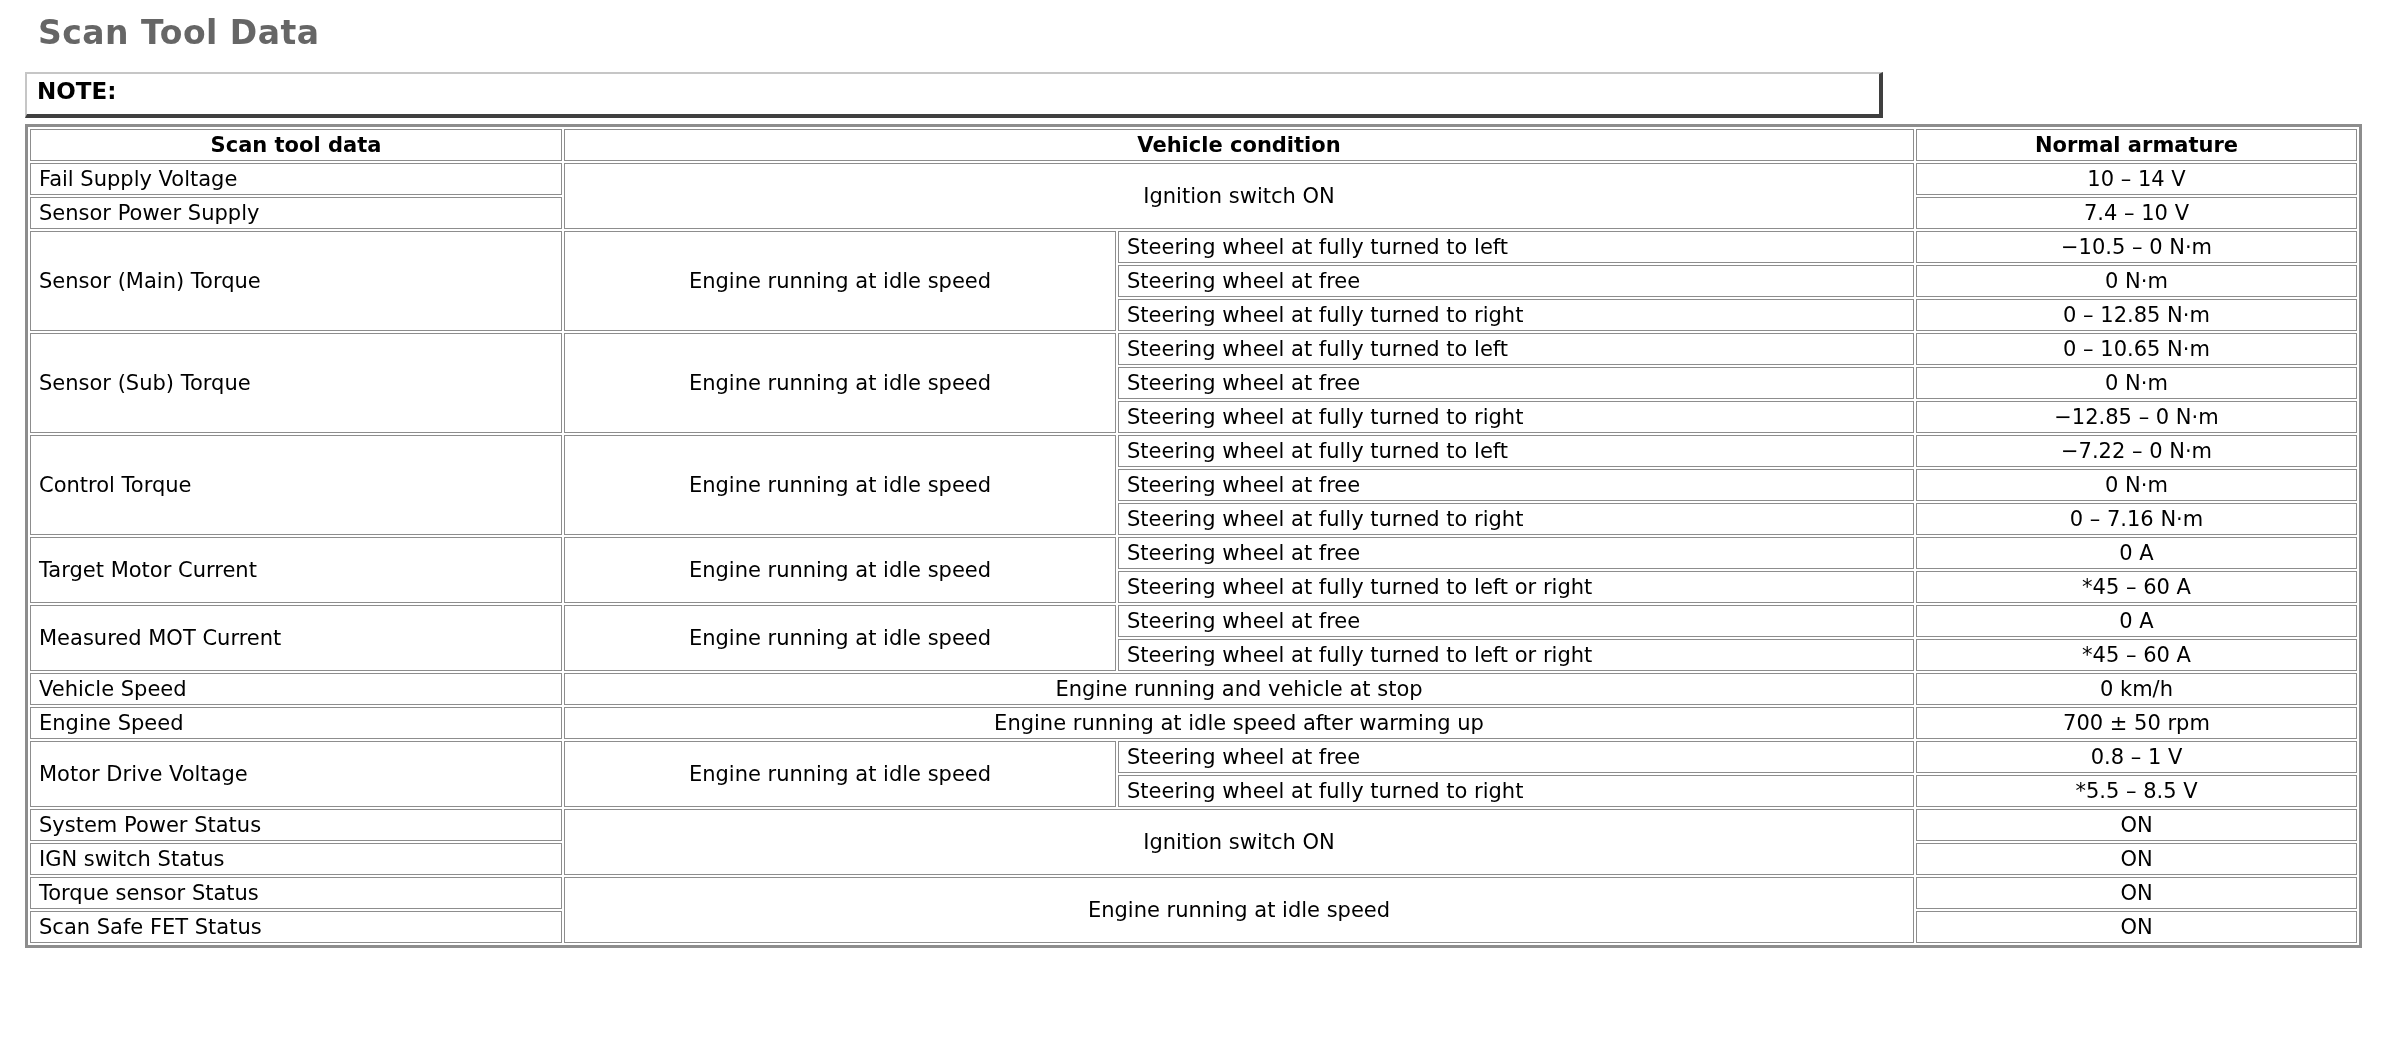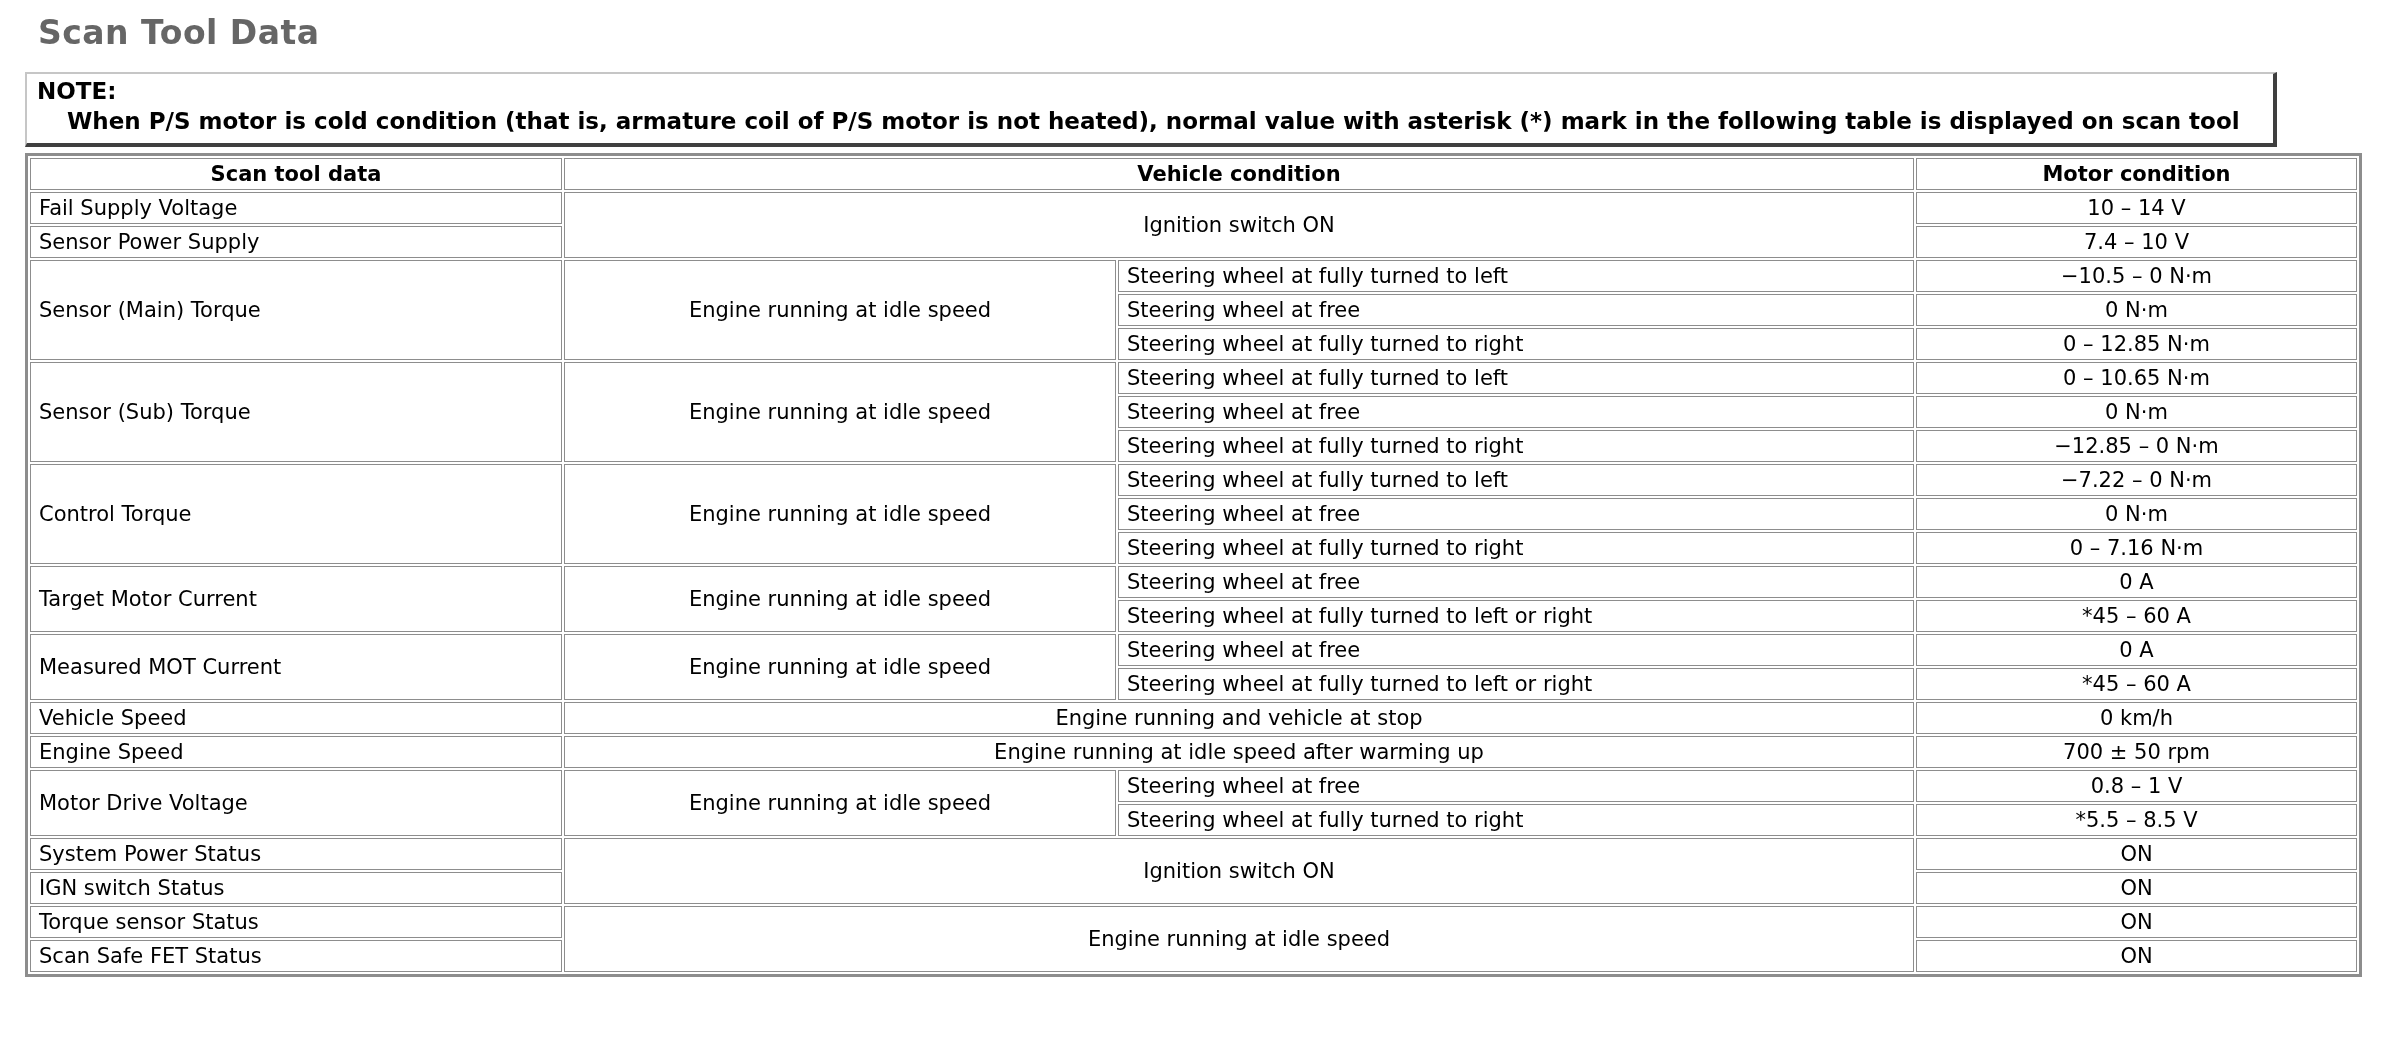--- a/index.html
+++ b/index.html
@@ -21,21 +21,21 @@
     margin: 14px 0 0 38px;
     font-size: 33px;
     line-height: 38px;
     font-weight: 700;
     color: #666666;
     letter-spacing: 0.5px;
   }
   .note-box {
     box-sizing: border-box;
     margin: 20px 0 0 25px;
-    width: 2252px;
+    width: 1858px;
     border-top: 2px solid #c6c6c6;
     border-left: 2px solid #c6c6c6;
     border-right: 4px solid #3f3f3f;
     border-bottom: 4px solid #3f3f3f;
     background: #ffffff;
     padding: 3px 10px 8px 10px;
   }
   .note-label {
     font-size: 23px;
     line-height: 29px;
@@ -92,35 +92,34 @@
 </style>
 </head>
 <body>
 
 <div class="page">
 
   <div class="title">Scan Tool Data</div>
 
   <div class="note-box">
     <div class="note-label">NOTE:</div>
-    <div class="note-text">When P/S motor is cold condition (that is, armature coil of P/S motor is not heated), normal value with asterisk (*) mark in the following table is displayed on scan tool</div>
   </div>
 
   <table class="scan">
     <colgroup>
       <col style="width:532px">
       <col style="width:552px">
       <col style="width:796px">
       <col style="width:441px">
     </colgroup>
     <tbody>
         <tr>
           <td class="head">Scan tool data</td>
           <td class="head" colspan="2">Vehicle condition</td>
-          <td class="head">Motor condition</td>
+          <td class="head">Normal armature</td>
         </tr>
         <tr>
           <td class="param">Fail Supply Voltage</td>
           <td class="cond" rowspan="2" colspan="2">Ignition switch ON</td>
           <td class="val">10 – 14 V</td>
         </tr>
         <tr>
           <td class="param">Sensor Power Supply</td>
           <td class="val">7.4 – 10 V</td>
         </tr>

